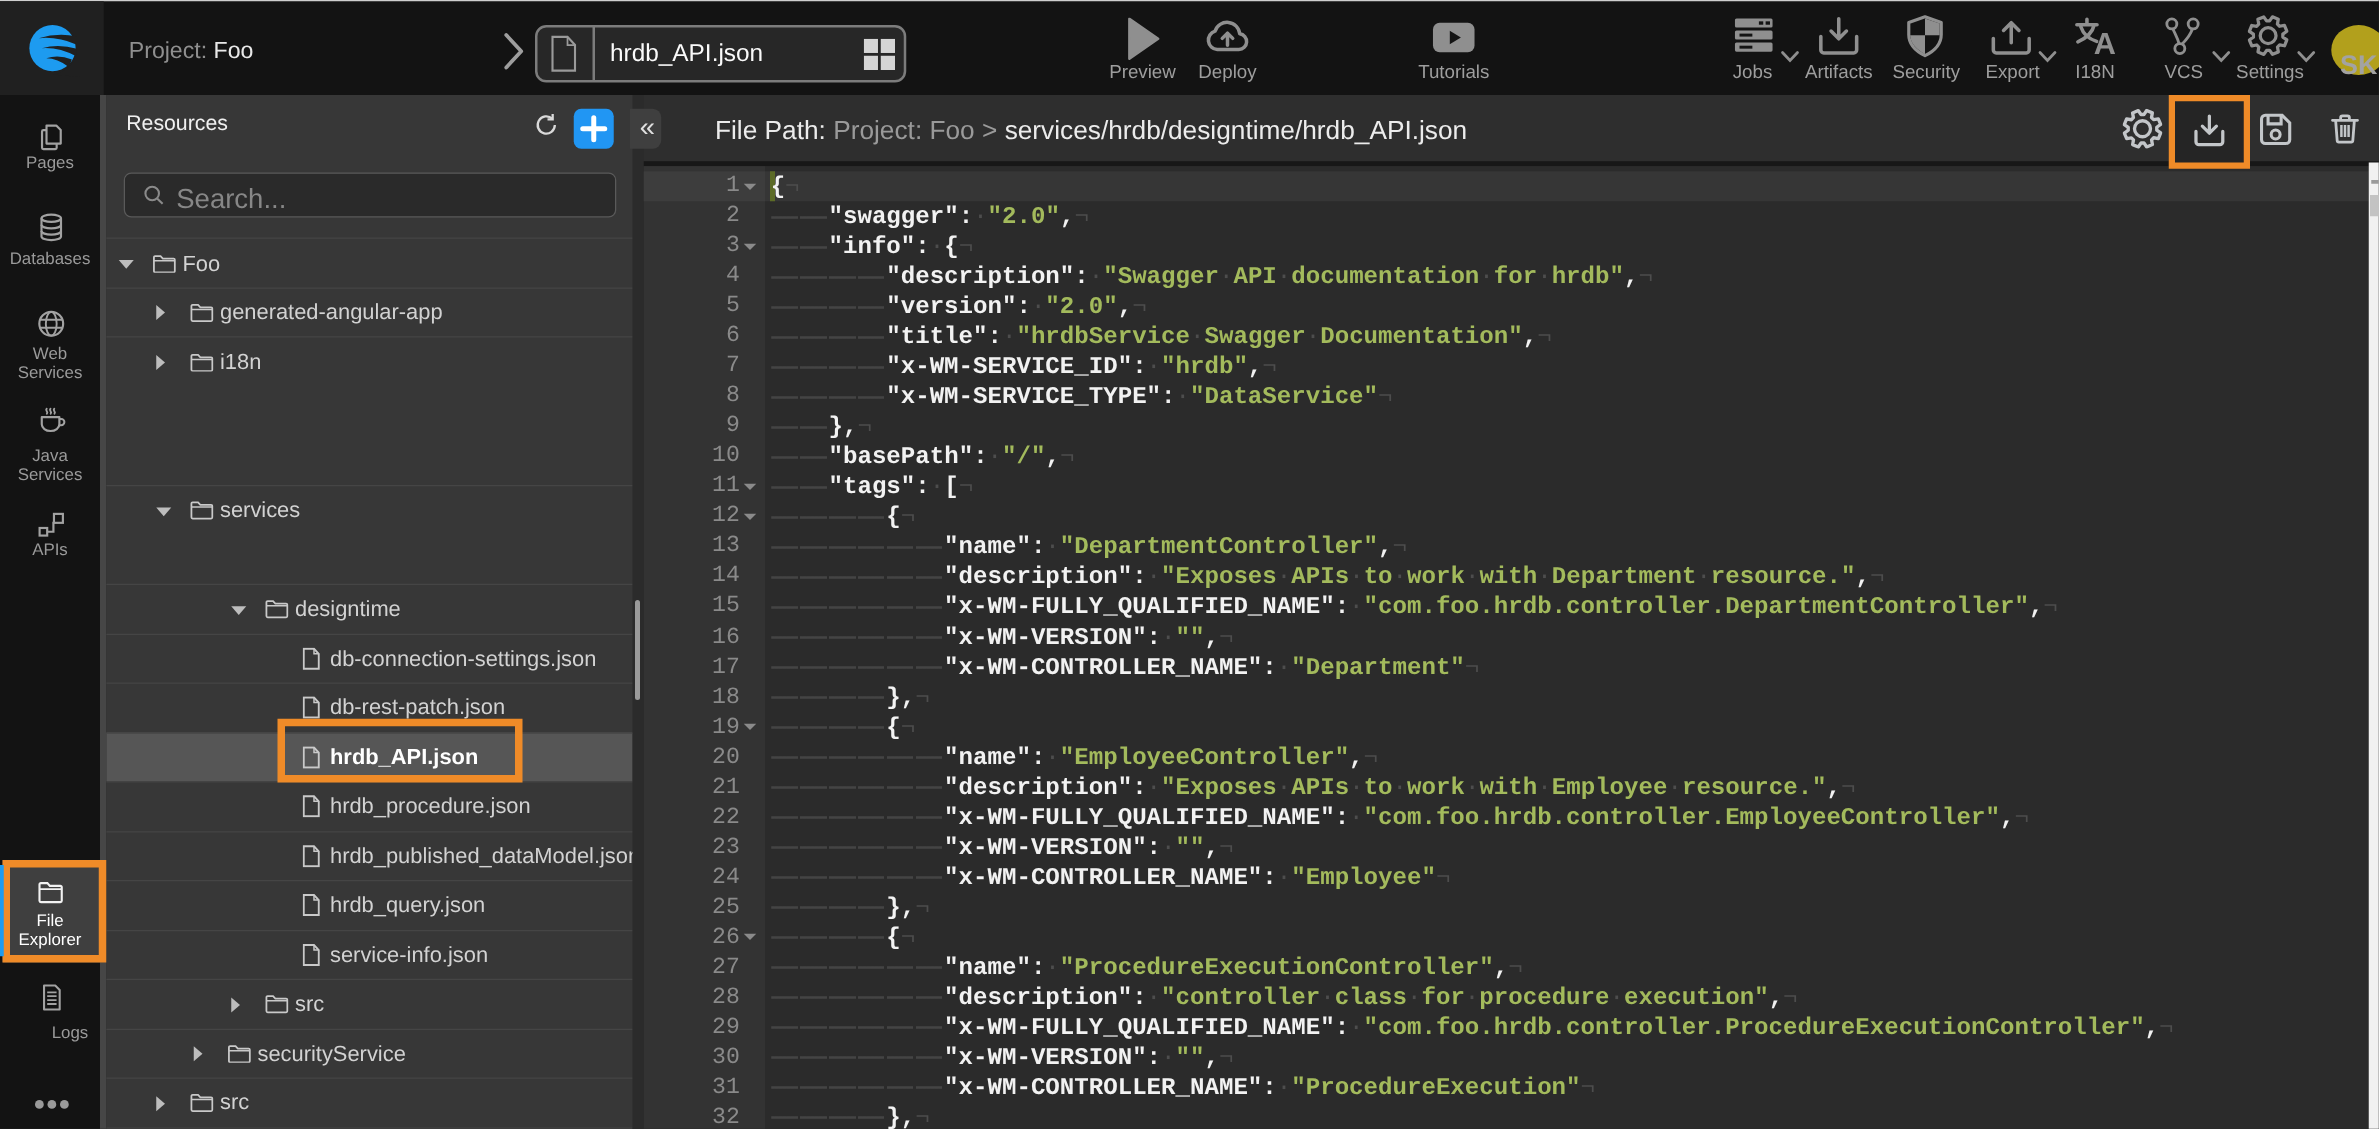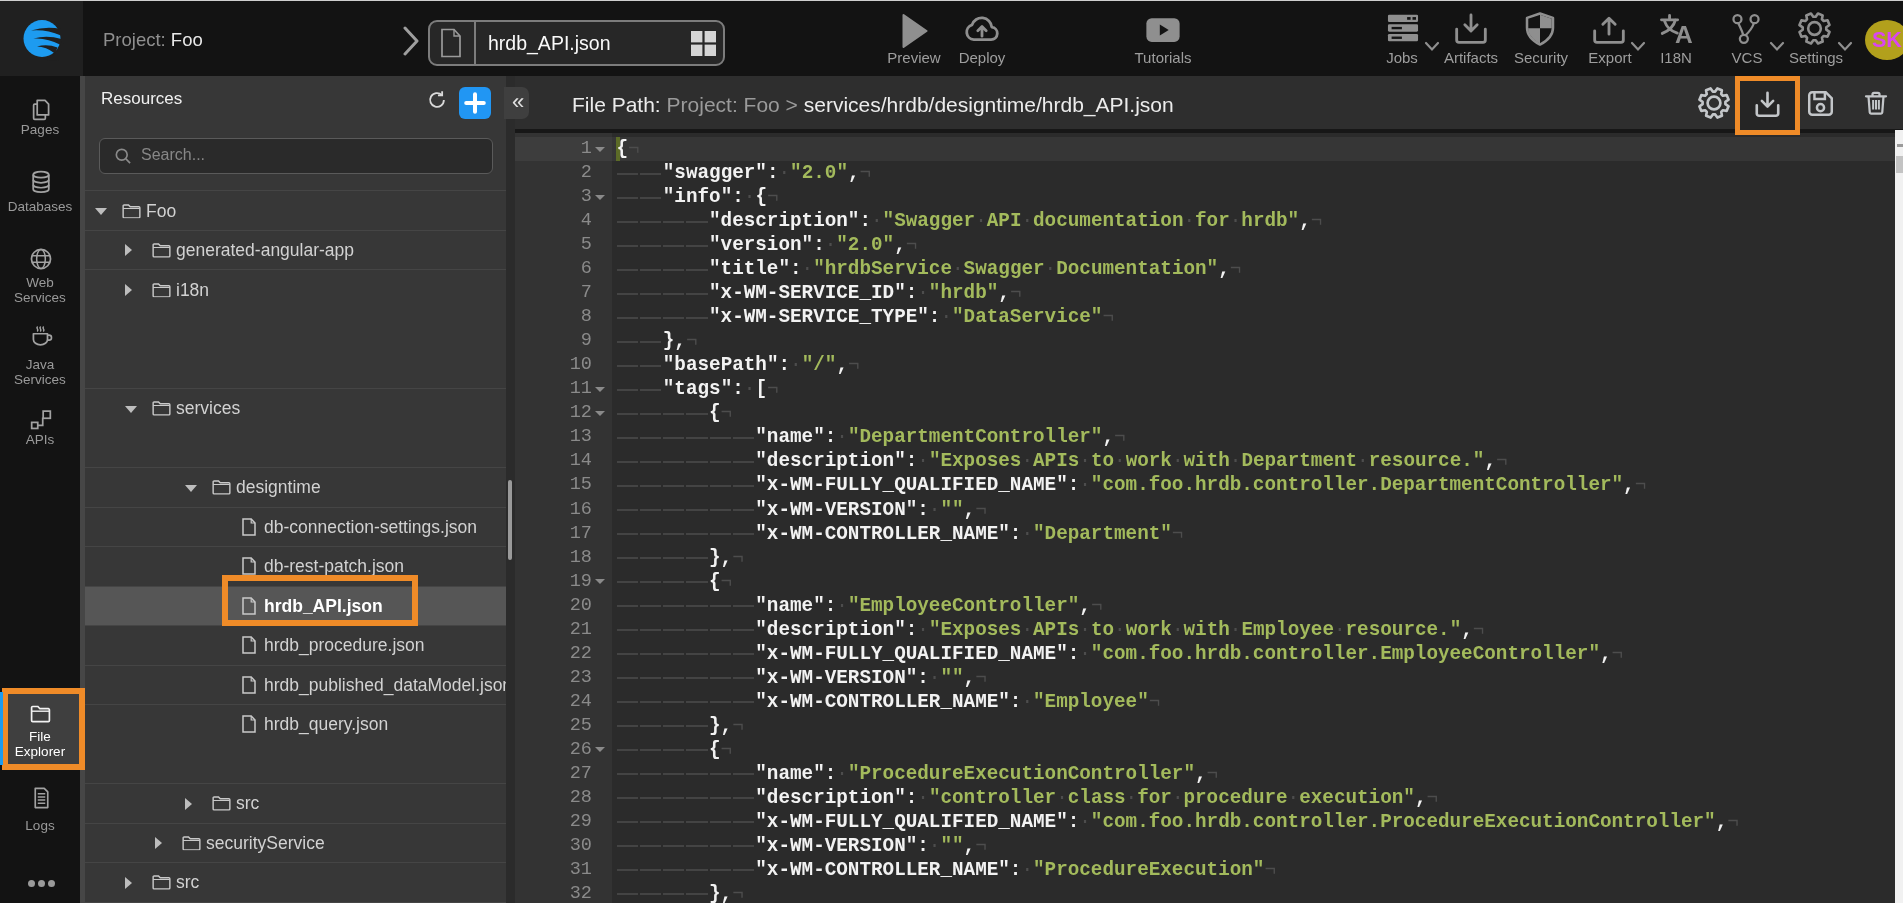--- a/index.html
+++ b/index.html
@@ -132,21 +132,21 @@
 <div class="tlabel" style="left:1747px;top:49px">VCS</div>
 <svg class="ticon abs" width="33" height="33" viewBox="0 0 24 24" style="left:1798px;top:12px">
     <polygon points="20.56,12.86 22.92,14.50 21.52,17.90 18.69,17.41 17.45,18.66 17.95,21.49 14.56,22.90 12.90,20.55 11.14,20.56 9.50,22.92 6.10,21.52 6.59,18.69 5.34,17.45 2.51,17.95 1.10,14.56 3.45,12.90 3.44,11.14 1.08,9.50 2.48,6.10 5.31,6.59 6.55,5.34 6.05,2.51 9.44,1.10 11.10,3.45 12.86,3.44 14.50,1.08 17.90,2.48 17.41,5.31 18.66,6.55 21.49,6.05 22.90,9.44 20.55,11.10" fill="none" stroke="#8f8f8f" stroke-width="1.9" stroke-linejoin="round"></polygon>
     <circle cx="12" cy="12" r="4.6" fill="none" stroke="#8f8f8f" stroke-width="1.9"></circle>
   </svg>
 <div class="abs" style="left:1837px;top:38px"><svg width="16" height="11" viewBox="0 0 16 11">
       <path d="M2 2 L8 8.4 L14 2" fill="none" stroke="#8f8f8f" stroke-width="2.2" stroke-linecap="round"></path>
     </svg></div>
 <div class="tlabel" style="left:1816px;top:49px">Settings</div>
 <div class="abs" style="left:1865px;top:20px;width:44px;height:40px;border-radius:50%;background:#b2a01c"></div>
-<div class="abs" style="left:1872px;top:28px;font-size:21.5px;font-weight:bold;color:#d946ef">SK</div>
+<div class="abs" style="left:1872px;top:40px;font-size:21.5px;font-weight:bold;color:#a3a3a3">SK</div>
 <div id="sidebar"></div>
 <div id="sidestrip"></div>
 <svg class="abs" width="26" height="26" viewBox="0 0 24 24" style="left:28px;top:97px">
     <path d="M8.5 3.2 h7.2 l3.3 3.3 v10 h-10.5 Z" fill="none" stroke="#a2a2a2" stroke-width="1.6" stroke-linejoin="round"></path>
     <path d="M8.5 6.6 H6.2 a1 1 0 0 0 -1 1 v12 a1 1 0 0 0 1 1 H15 a1 1 0 0 0 1 -1 v-3.1" fill="none" stroke="#a2a2a2" stroke-width="1.6"></path>
   </svg>
 <div class="slabel" style="left:0;top:122px">Pages</div>
 <svg class="abs" width="26" height="26" viewBox="0 0 24 24" style="left:28px;top:169px">
     <ellipse cx="12" cy="5.2" rx="7.2" ry="2.7" fill="none" stroke="#a2a2a2" stroke-width="1.6"></ellipse>
     <path d="M4.8 5.2 v13.4 c0 1.5 3.2 2.7 7.2 2.7 s7.2 -1.2 7.2 -2.7 V5.2" fill="none" stroke="#a2a2a2" stroke-width="1.6"></path>
@@ -175,42 +175,42 @@
 <div id="feblue"></div>
 <svg class="abs" width="28" height="24" viewBox="0 0 24 24" style="left:27px;top:702px;z-index:7">
     <path d="M2.6 18.6 V5.6 a1.1 1.1 0 0 1 1.1 -1.1 h5.2 l2 2.2 h8.4 a1.1 1.1 0 0 1 1.1 1.1 v10.8 a1.1 1.1 0 0 1 -1.1 1.1 H3.7 a1.1 1.1 0 0 1 -1.1 -1.1 Z" fill="none" stroke="#f2f2f2" stroke-width="1.7"></path>
     <path d="M2.6 9.2 h17.8" stroke="#f2f2f2" stroke-width="1.4" fill="none"></path>
   </svg>
 <div class="slabel" style="left:0;top:729px;color:#fff;z-index:7;position:absolute">File<br>Explorer</div>
 <svg class="abs" width="25" height="28" viewBox="0 0 24 24" style="left:29px;top:784px">
     <path d="M6 2.8 h8.6 l3.4 3.4 v15 H6 Z" fill="none" stroke="#a2a2a2" stroke-width="1.6" stroke-linejoin="round"></path>
     <path d="M8.4 8 h7.2 M8.4 11 h7.2 M8.4 14 h7.2 M8.4 17 h7.2" stroke="#a2a2a2" stroke-width="1.4" fill="none"></path>
   </svg>
-<div class="slabel" style="left:0;top:818px">Logs</div>
+<div class="slabel" style="left:16px;top:818px">Logs</div>
 <div class="abs" style="left:28px;top:880px;width:30px;height:8px">
     <span style="position:absolute;left:0;width:7px;height:7px;border-radius:50%;background:#9a9a9a"></span>
     <span style="position:absolute;left:10px;width:7px;height:7px;border-radius:50%;background:#9a9a9a"></span>
     <span style="position:absolute;left:20px;width:7px;height:7px;border-radius:50%;background:#9a9a9a"></span>
   </div>
 <div id="resources">
 <div class="abs" style="left:16px;top:13px;font-size:17px;color:#f0f0f0">Resources</div>
 <svg class="abs" width="22" height="22" viewBox="0 0 24 24" style="left:341px;top:13px">
       <path d="M19.5 12 a7.5 7.5 0 1 1 -2.2 -5.3" fill="none" stroke="#d9d9d9" stroke-width="2"></path>
       <path d="M17.6 2.5 v4.5 h-4.5" fill="none" stroke="#d9d9d9" stroke-width="2"></path>
     </svg>
 <div class="abs" style="left:374px;top:11px;width:32px;height:32px;border-radius:6px;background:#2196f3"></div>
 <svg class="abs" width="32" height="32" viewBox="0 0 32 32" style="left:374px;top:11px">
       <path d="M16 7.2 v17.6 M7.2 16 h17.6" stroke="#fff" stroke-width="4" stroke-linecap="round"></path>
     </svg>
 <div class="abs" style="left:14px;top:62px;width:394px;height:36px;border:1.5px solid #5a5a5a;border-radius:6px;background:#2a2a2a"></div>
 <svg class="abs" width="20" height="20" viewBox="0 0 24 24" style="left:28px;top:70px">
       <circle cx="10.5" cy="10.5" r="6.5" fill="none" stroke="#8a8a8a" stroke-width="2"></circle>
       <path d="M15.5 15.5 L20.5 20.5" stroke="#8a8a8a" stroke-width="2"></path>
     </svg>
-<div class="abs" style="left:56px;top:70px;font-size:16px;color:#878787">Search...</div>
+<div class="abs" style="left:56px;top:70px;font-size:22px;color:#878787">Search...</div>
 <div class="trow" style="top:114.4px">
       <s class="caret-open" style="left:10px"></s>
       <span class="icw" style="left:37px"><svg class="fico" viewBox="0 0 20 16">
           <path d="M1.2 14.2 V2.6 a1 1 0 0 1 1-1 h4.6 l1.9 2 h9.1 a1 1 0 0 1 1 1 v9.6 a1 1 0 0 1 -1 1 h-15.6 a1 1 0 0 1 -1-1 Z" fill="none" stroke="#c9c9c9" stroke-width="1.5"></path>
           <path d="M1.2 5.4 h17.6" stroke="#c9c9c9" stroke-width="1.2" fill="none"></path>
         </svg></span>
       <span class="tname" style="left:61px">Foo</span>
     </div>
 <div class="trow" style="top:153.9px">
       <s class="caret-closed" style="left:40px"></s>
@@ -278,20 +278,27 @@
           <path d="M9.2 1 v4 h3.8" fill="none" stroke="#c9c9c9" stroke-width="1.2"></path>
         </svg></span>
       <span class="tname" style="left:179px">hrdb_published_dataModel.json</span>
     </div>
 <div class="trow" style="top:628.2px">
       <span class="icw" style="left:157px"><svg class="pico" viewBox="0 0 14 18">
           <path d="M1 1 h8.2 l3.8 4 v12 h-12 Z" fill="none" stroke="#c9c9c9" stroke-width="1.5"></path>
           <path d="M9.2 1 v4 h3.8" fill="none" stroke="#c9c9c9" stroke-width="1.2"></path>
         </svg></span>
       <span class="tname" style="left:179px">hrdb_query.json</span>
+    </div>
+<div class="trow" style="top:667.7px">
+      <span class="icw" style="left:157px"><svg class="pico" viewBox="0 0 14 18">
+          <path d="M1 1 h8.2 l3.8 4 v12 h-12 Z" fill="none" stroke="#c9c9c9" stroke-width="1.5"></path>
+          <path d="M9.2 1 v4 h3.8" fill="none" stroke="#c9c9c9" stroke-width="1.2"></path>
+        </svg></span>
+      <span class="tname" style="left:179px">service-info.json</span>
     </div>
 <div class="trow" style="top:707.2px">
       <s class="caret-closed" style="left:100px"></s>
       <span class="icw" style="left:127px"><svg class="fico" viewBox="0 0 20 16">
           <path d="M1.2 14.2 V2.6 a1 1 0 0 1 1-1 h4.6 l1.9 2 h9.1 a1 1 0 0 1 1 1 v9.6 a1 1 0 0 1 -1 1 h-15.6 a1 1 0 0 1 -1-1 Z" fill="none" stroke="#c9c9c9" stroke-width="1.5"></path>
           <path d="M1.2 5.4 h17.6" stroke="#c9c9c9" stroke-width="1.2" fill="none"></path>
         </svg></span>
       <span class="tname" style="left:151px">src</span>
     </div>
 <div class="trow" style="top:746.7px">

